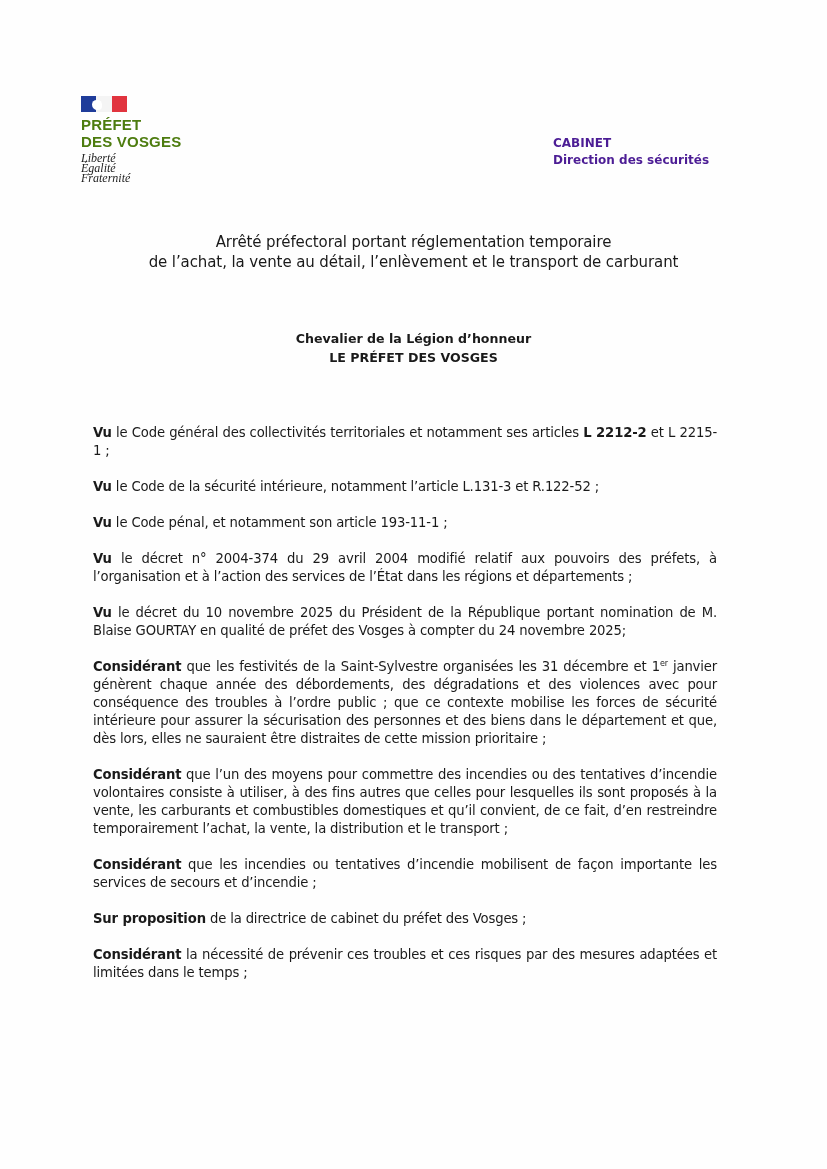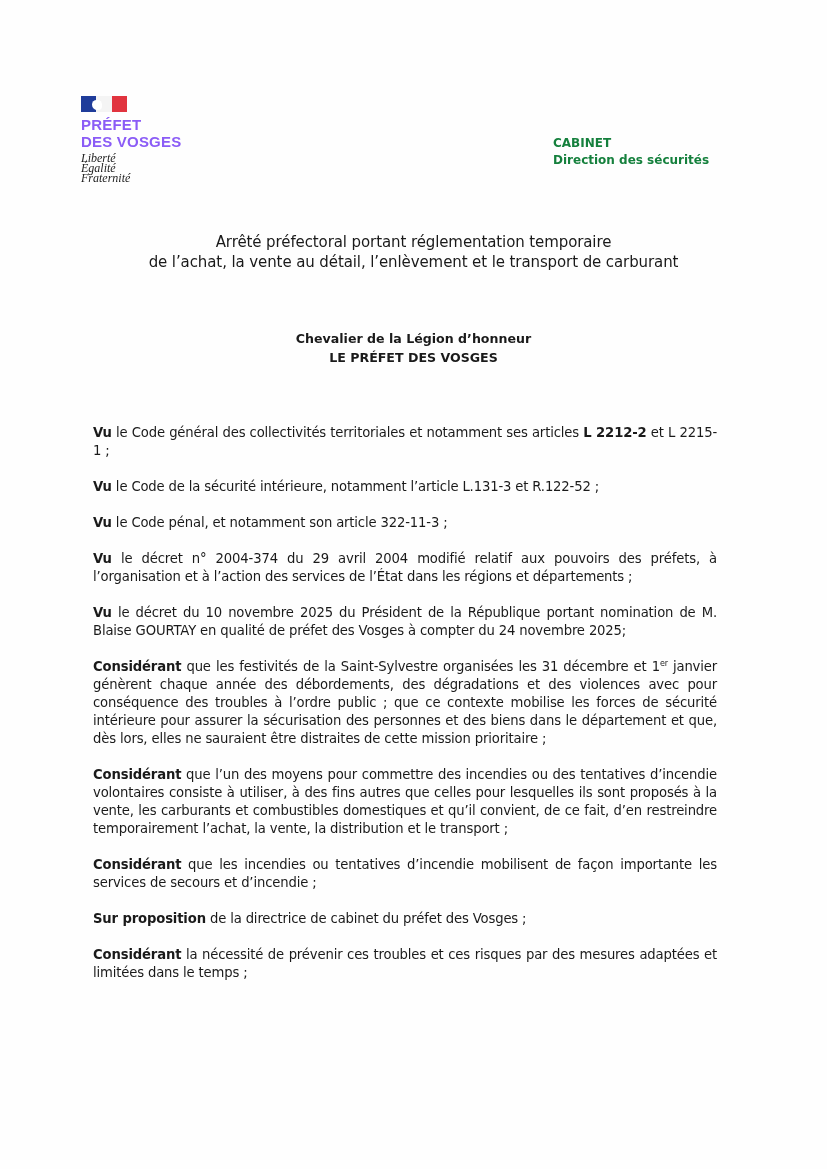--- a/index.html
+++ b/index.html
@@ -44,39 +44,39 @@
       border-radius: 50% 50% 40% 60%;
       background: #ffffff;
     }
     .flag .red { flex: 1; background: #e1343f; }
     .logo-title {
       font-family: "Liberation Sans", sans-serif;
       font-weight: bold;
       font-size: 15px;
       line-height: 17px;
       letter-spacing: 0.2px;
-      color: #8b5cf6;
+      color: #4d7c0f;
     }
     .motto {
       font-family: "Liberation Serif", serif;
       font-style: italic;
       font-size: 12px;
       line-height: 10px;
       color: #222;
       margin-top: 3px;
     }
     .cabinet {
       position: absolute;
       left: 553px;
       top: 135px;
       font-family: "DejaVu Sans", sans-serif;
       font-weight: bold;
       font-size: 12px;
       line-height: 17px;
-      color: #15803d;
+      color: #4c1d95;
     }
     
     .title {
       position: absolute;
       left: 100px;
       width: 627px;
       top: 232px;
       text-align: center;
       font-size: 15px;
       line-height: 20px;
@@ -145,21 +145,21 @@
   <div class="prefet">
     <div>Chevalier de la Légion d’honneur</div>
     <div>LE PRÉFET DES VOSGES</div>
   </div>
 
   <div class="body">
     <p class="para"><b>Vu</b><span> le Code général des collectivités territoriales et notamment ses articles </span><b>L 2212-2</b><span> et L 2215-1 ;</span></p>
 
     <p class="para"><b>Vu</b><span> le Code de la sécurité intérieure, notamment l’article L.131-3 et R.122-52 ;</span></p>
 
-    <p class="para"><b>Vu</b><span> le Code pénal, et notamment son article 322-11-3 ;</span></p>
+    <p class="para"><b>Vu</b><span> le Code pénal, et notamment son article 193-11-1 ;</span></p>
 
     <p class="para"><b>Vu</b><span> le décret n° 2004-374 du 29 avril 2004 modifié relatif aux pouvoirs des préfets, à l’organisation et à l’action des services de l’État dans les régions et départements ;</span></p>
 
     <p class="para"><b>Vu</b><span> le décret du 10 novembre 2025 du Président de la République portant nomination de M. Blaise GOURTAY en qualité de préfet des Vosges à compter du 24 novembre 2025;</span></p>
 
     <p class="para"><b>Considérant</b><span> que les festivités de la Saint-Sylvestre organisées les 31 décembre et 1</span><sup>er</sup><span> janvier génèrent chaque année des débordements, des dégradations et des violences avec pour conséquence des troubles à l’ordre public ; que ce contexte mobilise les forces de sécurité intérieure pour assurer la sécurisation des personnes et des biens dans le département et que, dès lors, elles ne sauraient être distraites de cette mission prioritaire ;</span></p>
 
     <p class="para"><b>Considérant</b><span> que l’un des moyens pour commettre des incendies ou des tentatives d’incendie volontaires consiste à utiliser, à des fins autres que celles pour lesquelles ils sont proposés à la vente, les carburants et combustibles domestiques et qu’il convient, de ce fait, d’en restreindre temporairement l’achat, la vente, la distribution et le transport ;</span></p>
 
     <p class="para"><b>Considérant</b><span> que les incendies ou tentatives d’incendie mobilisent de façon importante les services de secours et d’incendie ;</span></p>

